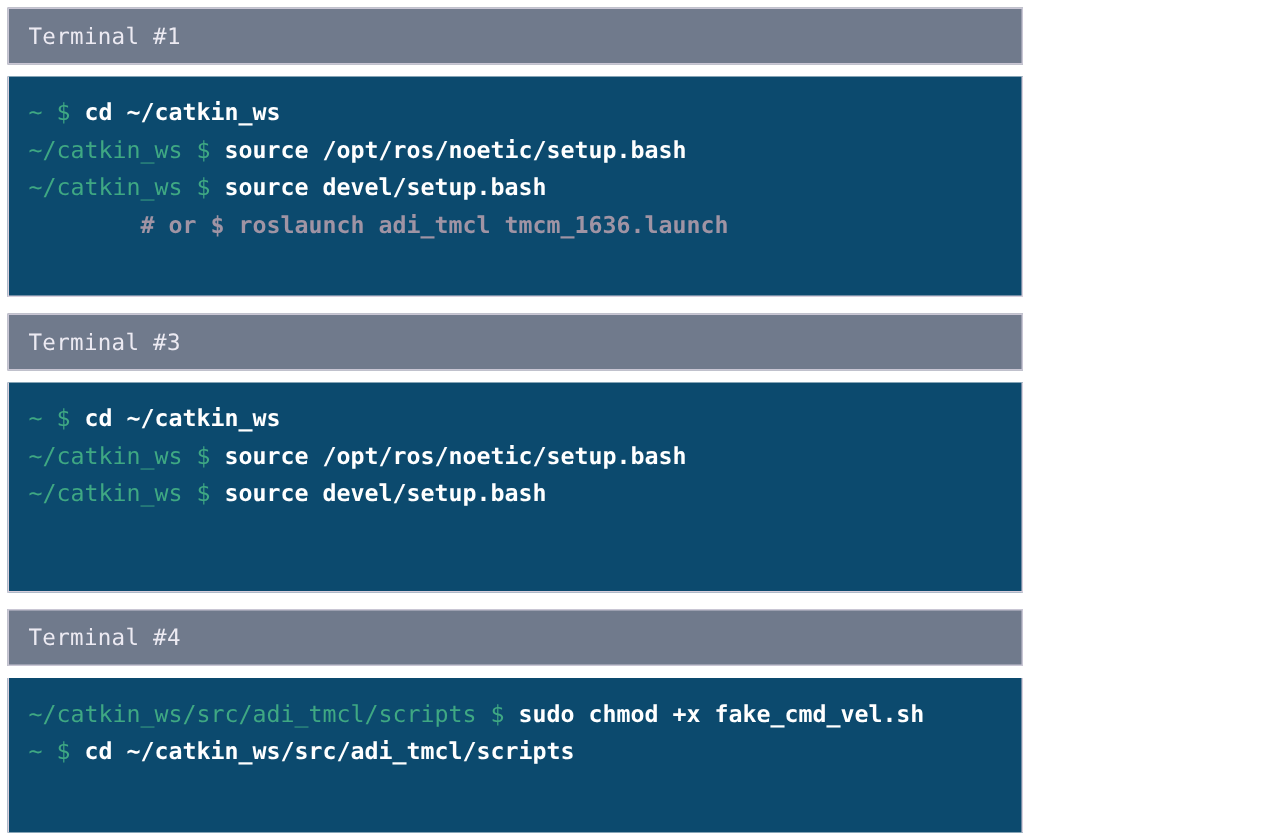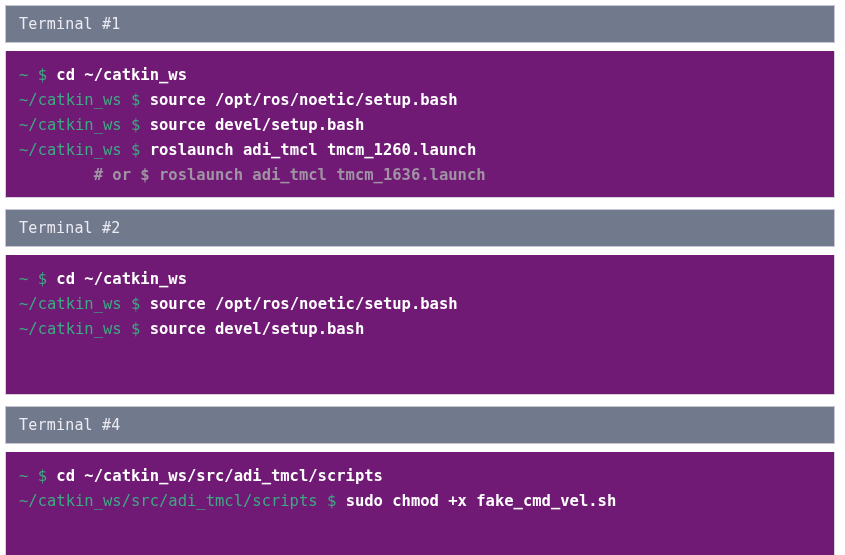--- a/index.html
+++ b/index.html
@@ -16,42 +16,42 @@
   .page {
     position: relative;
     width: 845px;
     height: 555px;
     background: #ffffff;
     padding-top: 5px;
     box-sizing: border-box;
   }
   .terminal-block {
     margin: 0 0 11px 5px;
-    width: 830px;
+    width: 677px;
   }
   .terminal-block:last-child {
     margin-bottom: 0;
   }
   .terminal-header {
     background: #707a8c;
     border: 1px solid #c9c6d4;
     box-sizing: border-box;
     height: 38px;
     display: flex;
     align-items: center;
     padding-left: 13px;
   }
   .terminal-header-title {
     color: #eceaf2;
     font-size: 15px;
     letter-spacing: 0.2px;
     font-family: "DejaVu Sans Mono", "Liberation Mono", monospace;
   }
   .terminal-body {
-    background: #701a75;
+    background: #0c4a6e;
     border: 1px solid #d8cfdc;
     border-top: none;
     box-sizing: border-box;
     padding: 12px 0 12px 13px;
     margin-top: 8px;
   }
   .terminal-body.tb1 { height: 147px; }
   .terminal-body.tb2 { height: 140px; }
   .terminal-body.tb3 { height: 107px; }
   .term-line {
@@ -80,39 +80,38 @@
 <div class="page">
 
   <div class="terminal-block">
     <div class="terminal-header">
       <span class="terminal-header-title">Terminal #1</span>
     </div>
     <div class="terminal-body tb1">
       <div class="term-line"><span class="prompt-path">~ $ </span><span class="cmd">cd ~/catkin_ws</span></div>
       <div class="term-line"><span class="prompt-path">~/catkin_ws $ </span><span class="cmd">source /opt/ros/noetic/setup.bash</span></div>
       <div class="term-line"><span class="prompt-path">~/catkin_ws $ </span><span class="cmd">source devel/setup.bash</span></div>
-      <div class="term-line"><span class="prompt-path">~/catkin_ws $ </span><span class="cmd">roslaunch adi_tmcl tmcm_1260.launch</span></div>
       <div class="term-line"><span class="comment-line">        # or $ roslaunch adi_tmcl tmcm_1636.launch</span></div>
     </div>
   </div>
 
   <div class="terminal-block">
     <div class="terminal-header">
-      <span class="terminal-header-title">Terminal #2</span>
+      <span class="terminal-header-title">Terminal #3</span>
     </div>
     <div class="terminal-body tb2">
       <div class="term-line"><span class="prompt-path">~ $ </span><span class="cmd">cd ~/catkin_ws</span></div>
       <div class="term-line"><span class="prompt-path">~/catkin_ws $ </span><span class="cmd">source /opt/ros/noetic/setup.bash</span></div>
       <div class="term-line"><span class="prompt-path">~/catkin_ws $ </span><span class="cmd">source devel/setup.bash</span></div>
     </div>
   </div>
 
   <div class="terminal-block">
     <div class="terminal-header">
       <span class="terminal-header-title">Terminal #4</span>
     </div>
     <div class="terminal-body tb3">
+      <div class="term-line"><span class="prompt-path">~/catkin_ws/src/adi_tmcl/scripts $ </span><span class="cmd">sudo chmod +x fake_cmd_vel.sh</span></div>
       <div class="term-line"><span class="prompt-path">~ $ </span><span class="cmd">cd ~/catkin_ws/src/adi_tmcl/scripts</span></div>
-      <div class="term-line"><span class="prompt-path">~/catkin_ws/src/adi_tmcl/scripts $ </span><span class="cmd">sudo chmod +x fake_cmd_vel.sh</span></div>
     </div>
   </div>
 
 </div>
 
 </body></html>

